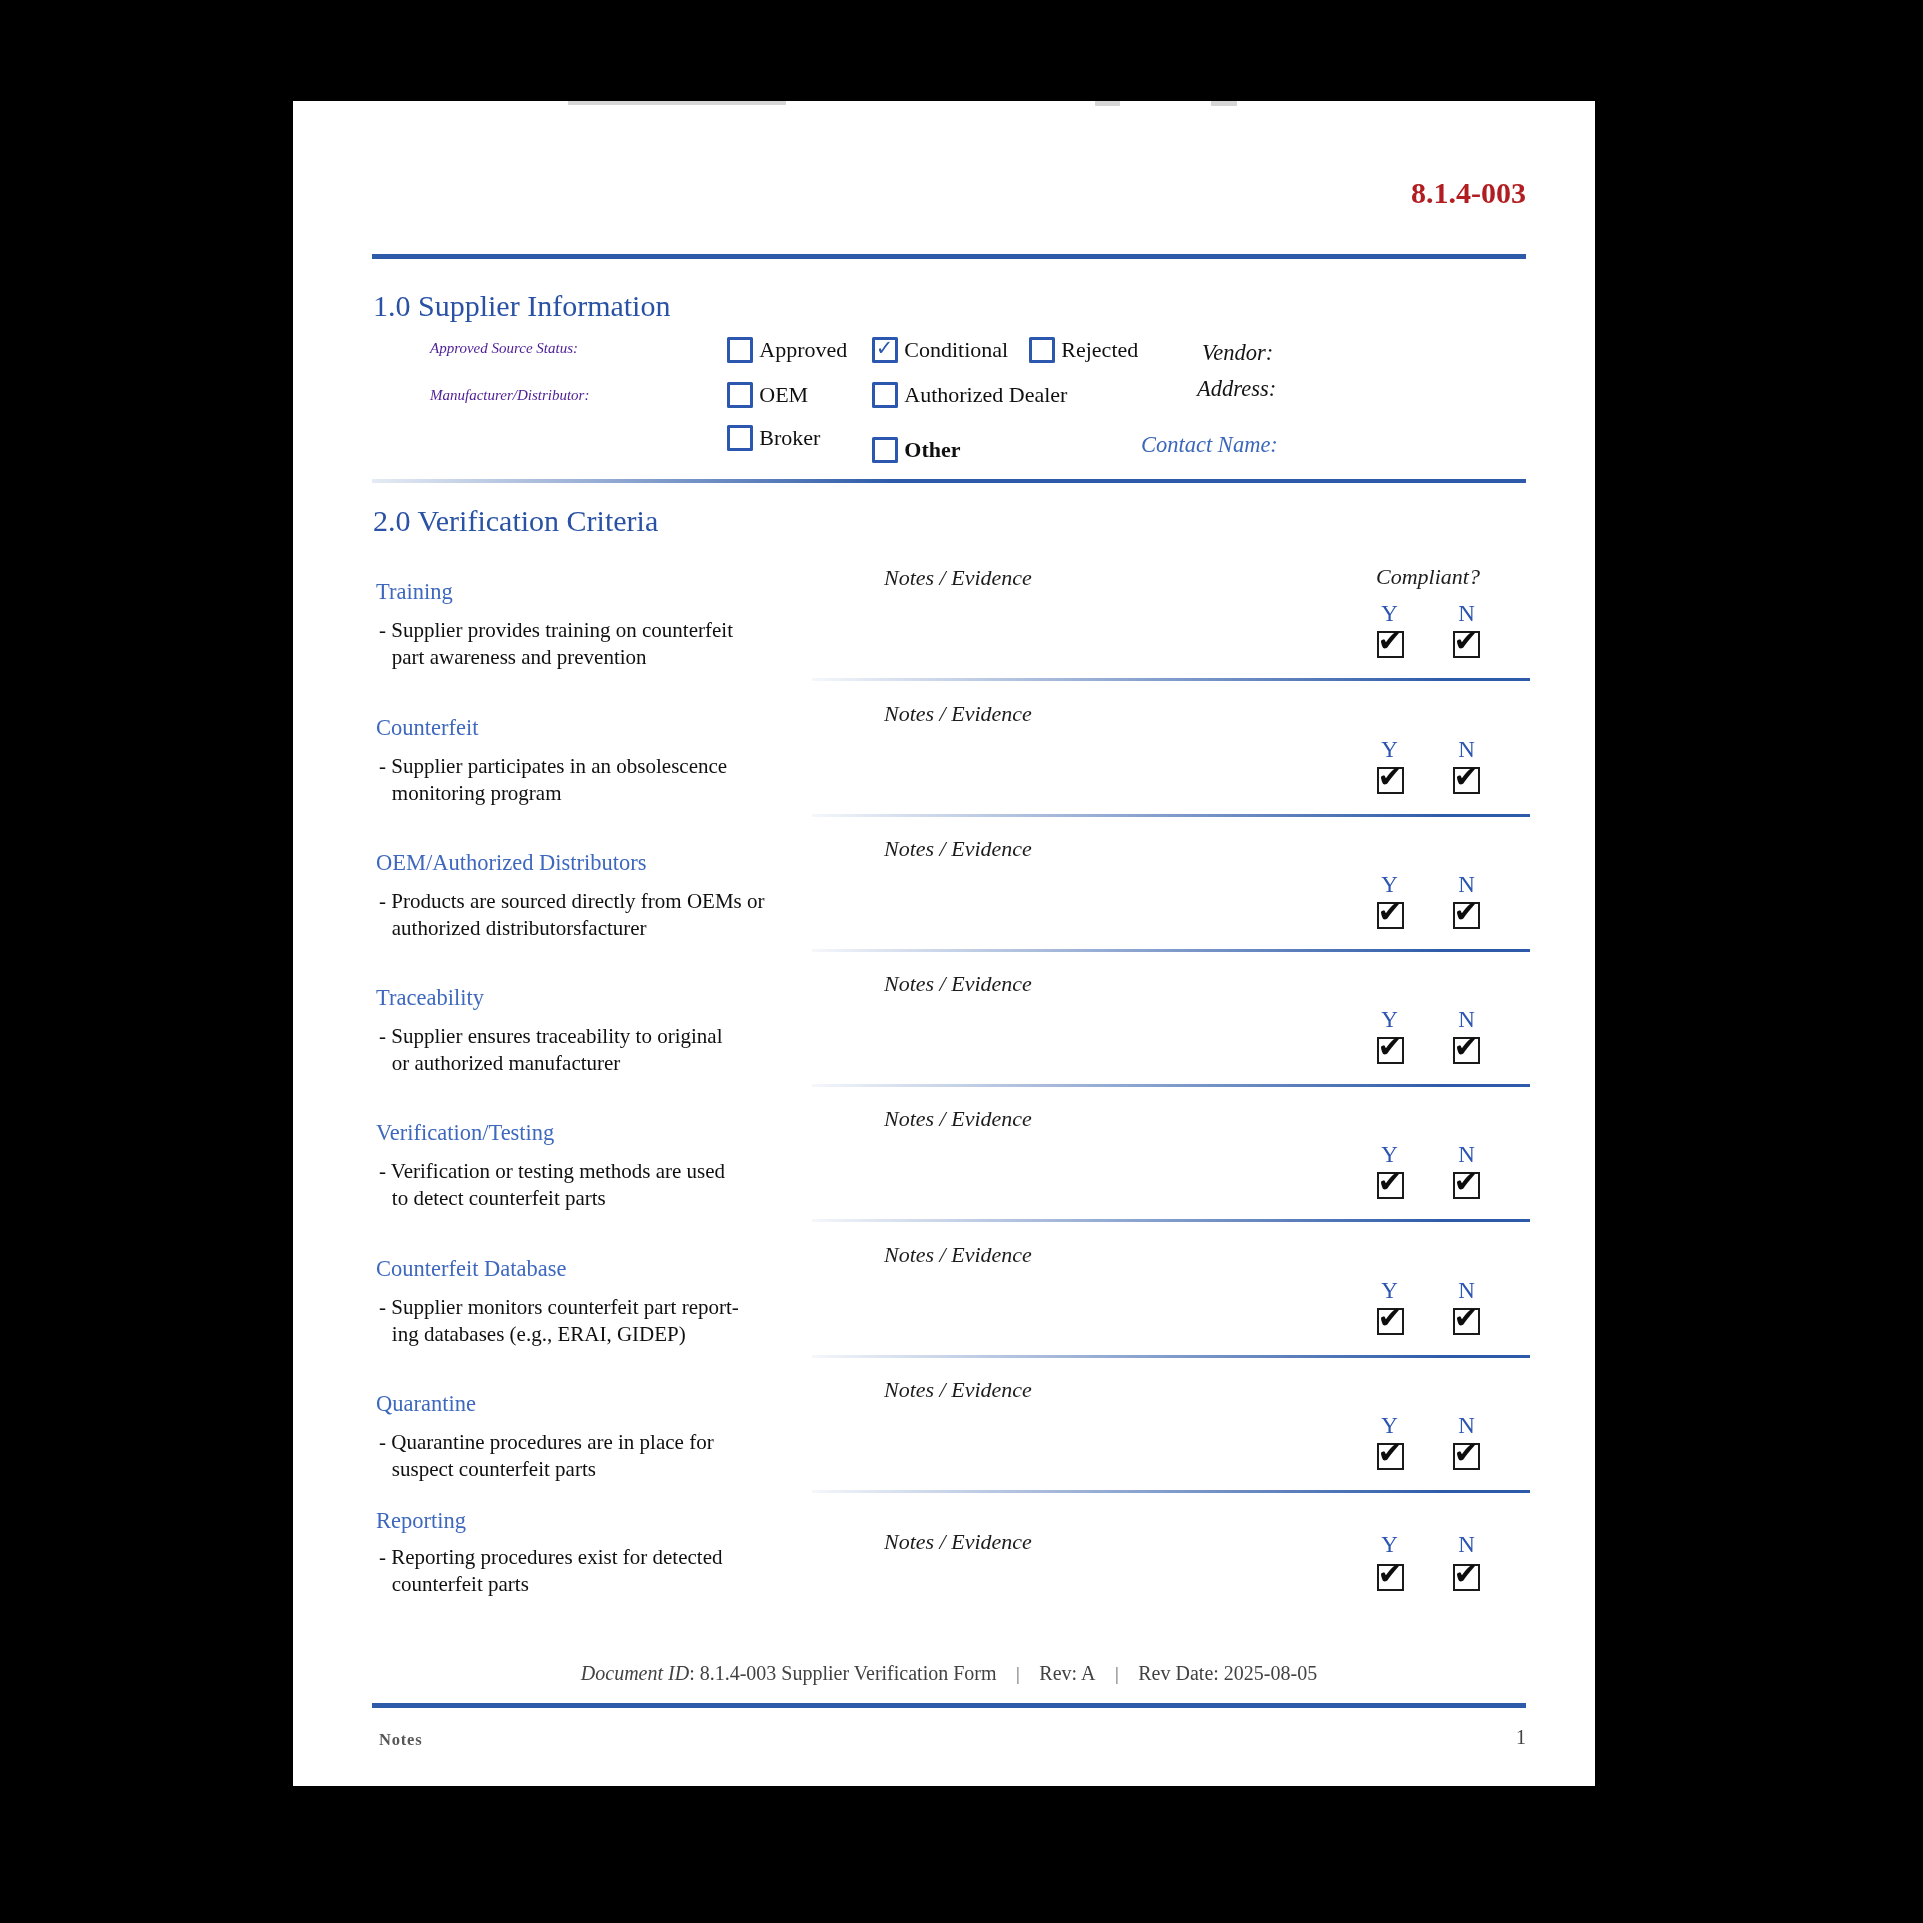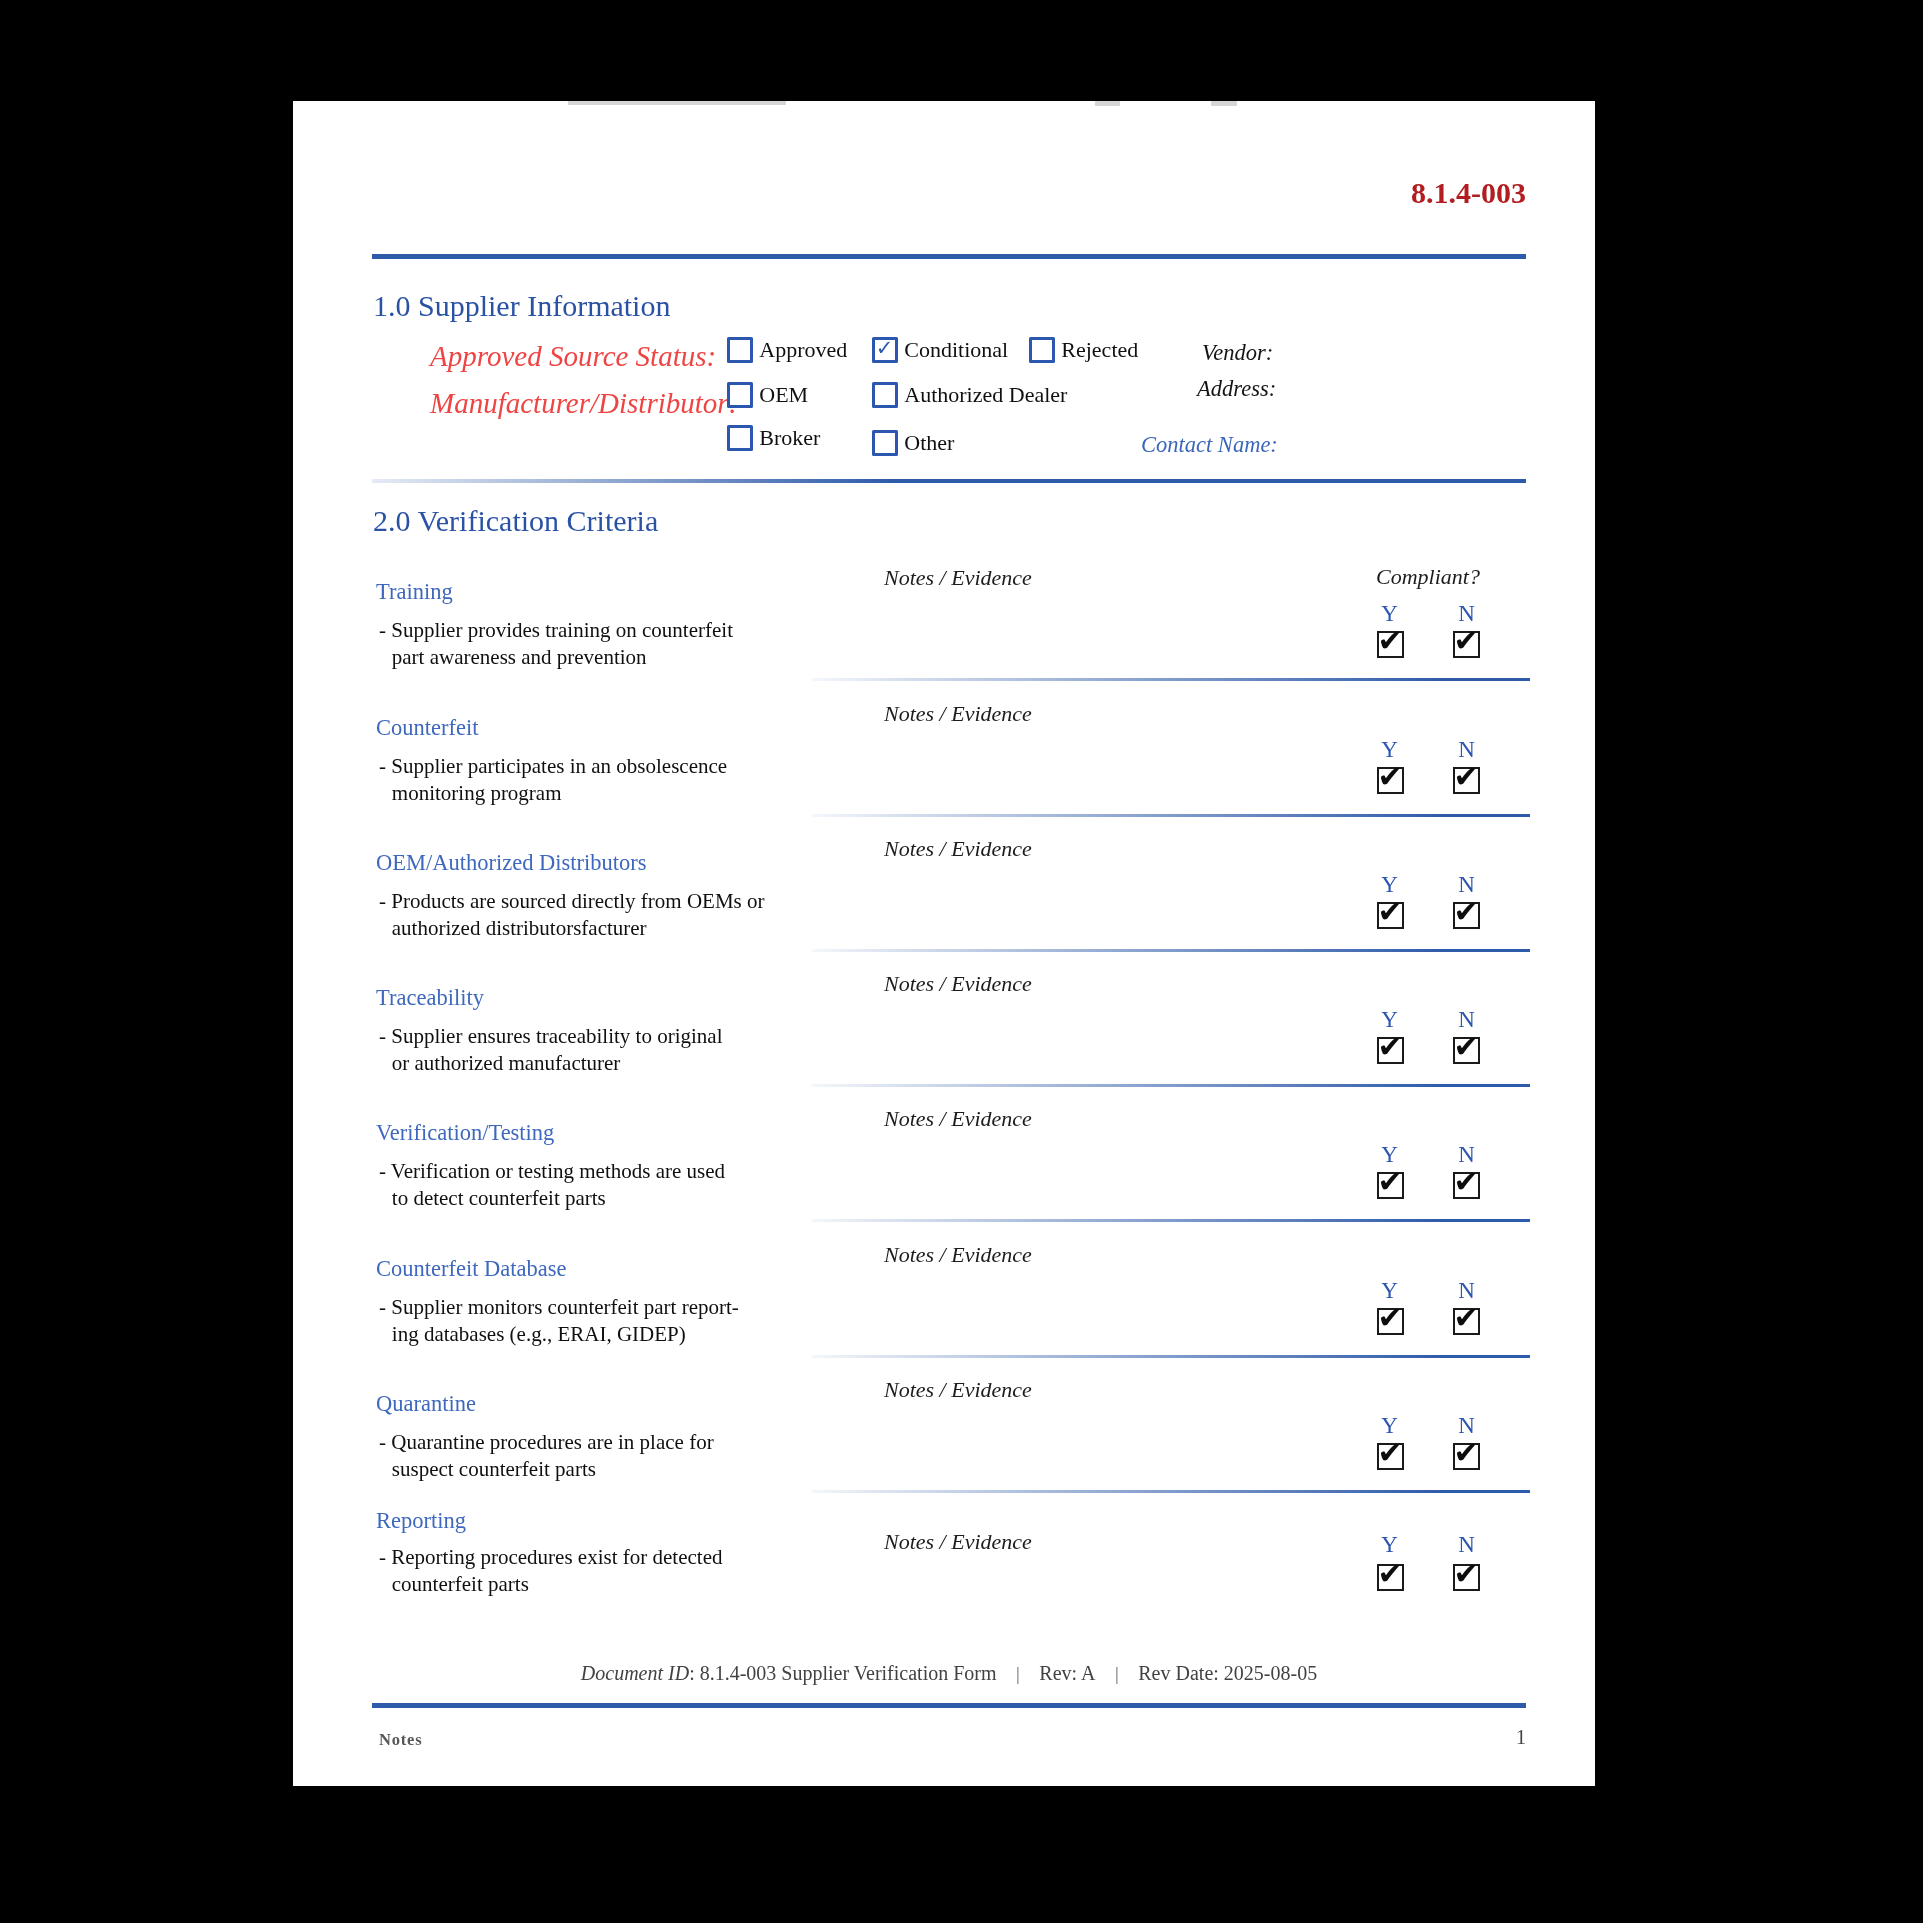--- a/index.html
+++ b/index.html
@@ -17,21 +17,21 @@
   .rule{position:absolute;left:79px;width:1154px;background:#2e5ba9;}
   .rule.header{top:153px;height:5.3px;}
   .rule.sec1{top:378px;height:3.8px;background:linear-gradient(90deg,rgba(46,91,169,.12),#2e5ba9 45%);}
   .rule.footer{top:1602px;height:4.5px;}
 
   .h2{position:absolute;left:80px;font-size:30px;color:#2a52a4;white-space:nowrap;}
   .h2.s1{top:188px;}
   .h2.s2{top:403px;}
 
   
-  .s1-label{position:absolute;left:137px;font-size:29px;font-style:italic;color:#ef4444;white-space:nowrap;}
+  .s1-label{position:absolute;left:137px;font-size:15px;font-style:italic;color:#4c1d95;white-space:nowrap;}
   .opt{position:absolute;display:flex;align-items:flex-start;white-space:nowrap;}
   .cbox{width:19.5px;height:19.5px;border:3px solid #2b57ae;border-radius:1.5px;position:relative;background:#fff;flex:none;}
   .cbox.checked::after{content:"✓";position:absolute;left:0.8px;top:-3.8px;font-family:"DejaVu Sans",sans-serif;font-weight:bold;font-size:21px;color:#2b57ae;}
   .opt-label{font-size:22px;color:#101010;margin-left:6.8px;line-height:25.6px;}
   .right-field{position:absolute;font-size:22.5px;font-style:italic;color:#141414;white-space:nowrap;}
   .right-field.accent{color:#3a66bb;}
 
   
   .crit-row{position:absolute;left:0;width:1302px;height:135px;}
   .crit-heading{position:absolute;left:83px;top:22.5px;font-size:22.5px;color:#3e68bd;white-space:nowrap;}
@@ -95,21 +95,21 @@
     <span class="opt-label">OEM</span>
   </div>
       <div class="opt" style="top: 281px; left: 579px;">
     <span class="cbox"></span>
     <span class="opt-label">Authorized Dealer</span>
   </div>
       <div class="opt" style="top: 324px; left: 434px;">
     <span class="cbox"></span>
     <span class="opt-label">Broker</span>
   </div>
-      <div class="opt" style="top: 329px; left: 579px;">
+      <div class="opt" style="top: 336px; left: 579px; font-weight: bold;">
     <span class="cbox"></span>
     <span class="opt-label">Other</span>
   </div>
       <div class="right-field" style="left: 909px; top: 239px;">Vendor:</div>
       <div class="right-field" style="left: 904px; top: 275px;">Address:</div>
       <div class="right-field accent" style="left: 848px; top: 331px;">Contact Name:</div>
     </div>
   <div class="rule sec1"></div>
 
   <div class="h2 s2">2.0 Verification Criteria</div>

